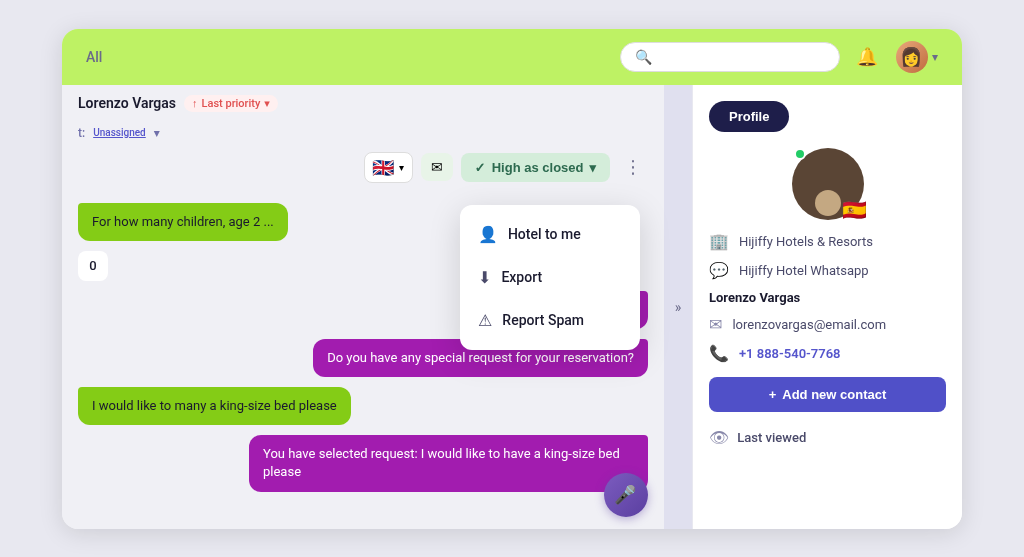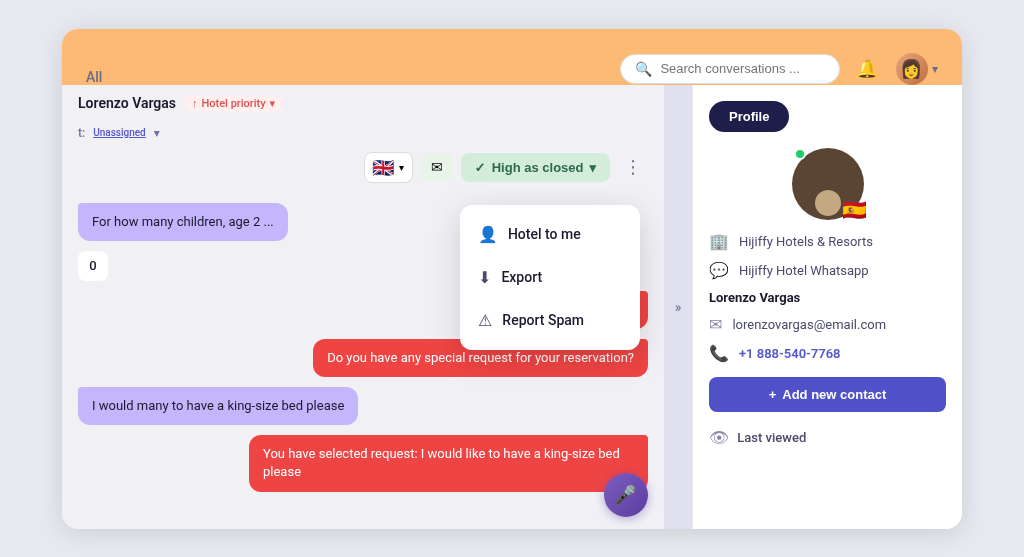--- a/index.html
+++ b/index.html
@@ -19,25 +19,25 @@
       background: #f0f0f5;
       border-radius: 16px;
       display: flex;
       flex-direction: column;
       overflow: hidden;
       box-shadow: 0 4px 24px rgba(0,0,0,0.12);
     }
     
     .header {
       display: flex;
-      align-items: flex-end;
+      align-items: center;
       justify-content: space-between;
       padding: 0 24px;
       height: 56px;
-      background: #fdba74;
+      background: #bef264;
       flex-shrink: 0;
     }
     .header-left {
       font-size: 14px;
       color: #6b6b8a;
       font-weight: 500;
     }
     .header-right {
       display: flex;
       align-items: center;
@@ -241,27 +241,27 @@
       position: relative;
     }
     .message-bubble {
       max-width: 70%;
       padding: 10px 14px;
       border-radius: 12px;
       font-size: 13px;
       line-height: 1.4;
     }
     .message-incoming {
-      background: #c4b5fd;
+      background: #84cc16;
       color: #1a1a2e;
       align-self: flex-start;
       border-radius: 4px 12px 12px 12px;
     }
     .message-outgoing {
-      background: #ef4444;
+      background: #a21caf;
       color: white;
       align-self: flex-end;
       border-radius: 12px 4px 12px 12px;
     }
     .message-counter {
       width: 30px;
       height: 30px;
       background: white;
       border-radius: 8px;
       display: flex;
@@ -437,42 +437,41 @@
 </head>
 <body>
 
 <div class="app-container">
 
   <div class="header">
     <div class="header-left">All</div>
     <div class="header-right">
       <div class="search-bar">
         <span class="search-icon-svg">🔍</span>
-        <input type="text" placeholder="Search conversations ..." style="">
       </div>
       <div class="bell-icon">🔔</div>
       <div class="avatar-container">
         <div class="avatar">
           <span style="font-size:18px;">👩</span>
         </div>
         <span class="chevron-down">▾</span>
       </div>
     </div>
   </div>
 
   <div class="main-content">
 
     <div class="chat-panel">
 
       <div class="chat-header">
         <div class="chat-header-left">
           <span class="contact-name">Lorenzo Vargas</span>
           <div class="priority-badge">
             <span>↑</span>
-            <span>Hotel priority</span>
+            <span>Last priority</span>
             <span>▾</span>
           </div>
         </div>
       </div>
 
       <div class="chat-subheader">
         <span class="assign-label">t:</span>
         <span class="assign-value">Unassigned</span>
         <span style="color:#7070aa;font-size:12px;cursor:pointer;">▾</span>
       </div>
@@ -513,21 +512,21 @@
         <div class="message-counter">
           <span>0</span>
         </div>
         <div class="message-bubble message-outgoing" style="max-width:45%;">
           <span>You...</span>
         </div>
         <div class="message-bubble message-outgoing">
           <span>Do you have any special request for your reservation?</span>
         </div>
         <div class="message-bubble message-incoming">
-          <span>I would many to have a king-size bed please</span>
+          <span>I would like to many a king-size bed please</span>
         </div>
         <div class="message-bubble message-outgoing">
           <span>You have selected request: I would like to have a king-size bed please</span>
         </div>
         <button class="record-btn">
           <span>🎤</span>
         </button>
       </div>
     </div>
 

